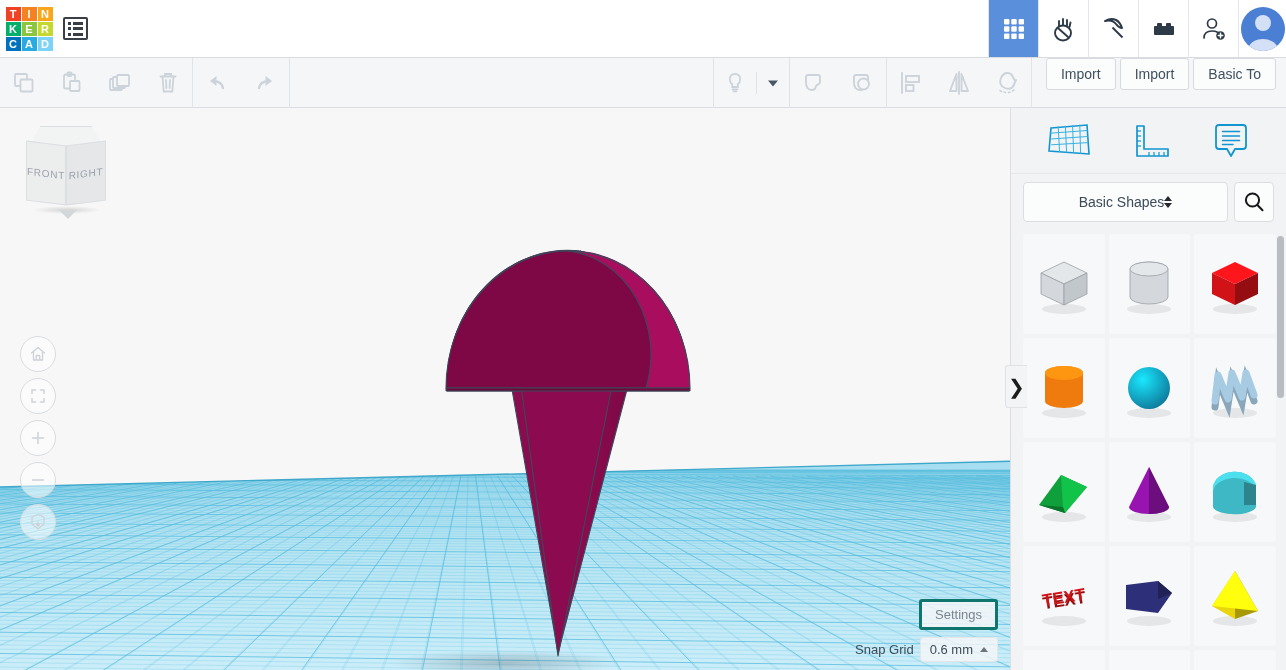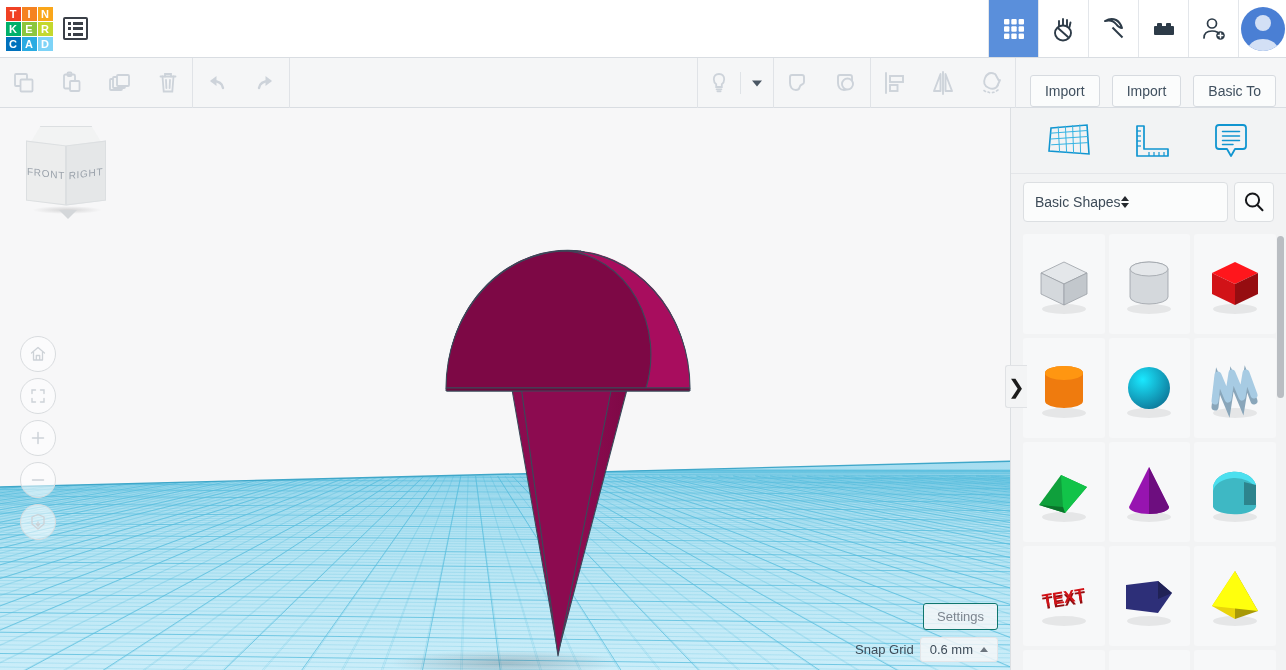--- a/index.html
+++ b/index.html
@@ -91,21 +91,21 @@
   }
   .tgroup { display: flex; align-items: center; height: 50px; }
   .tbtn {
     width: 48px; height: 50px;
     display: flex; align-items: center; justify-content: center;
     cursor: pointer;
   }
   .tsep { width: 1px; height: 50px; background: #e0e3e7; }
   .tb-flex { flex: 1; }
   .actbtns {
-    display: flex; align-items: flex-end; gap: 12px;
+    display: flex; align-items: flex-start; gap: 4px;
     padding: 0 10px 0 14px;
   }
   .actbtn {
     border: 1px solid #d7dbe0; background: #fbfcfc;
     border-radius: 3px; padding: 7px 14px;
     font-size: 14px; color: #40505f; cursor: pointer;
     font-family: "Liberation Sans", sans-serif;
   }
 
   
@@ -153,21 +153,21 @@
   .navbtn {
     width: 36px; height: 36px; border-radius: 50%;
     border: 1px solid #d9dcdf; background: rgba(255,255,255,.55);
     display: flex; align-items: center; justify-content: center;
     margin-bottom: 6px; cursor: pointer;
   }
 
   
   .settings-btn {
     position: absolute; right: 12px; bottom: 40px;
-    background: rgba(247,247,248,.82); border: 1px solid #0f766e;
+    background: rgba(247,247,248,.82); border: 3px solid #0f766e;
     border-radius: 3px; padding: 5px 13px;
     font-size: 13px; color: #7c858f; cursor: pointer;
     font-family: "Liberation Sans", sans-serif;
   }
   .snaprow {
     position: absolute; right: 12px; bottom: 8px;
     display: flex; align-items: center; gap: 6px;
   }
   .snaplabel { font-size: 13px; color: #3d4b58; text-align: right; }
   .snapsel {
@@ -205,21 +205,21 @@
     border-bottom: 1px solid #e4e6e9;
   }
   .rp-icon { cursor: pointer; display: flex; align-items: center; justify-content: center; }
   .rp-search {
     height: 56px; display: flex; align-items: center; gap: 6px;
     padding: 0 12px;
   }
   .rp-select {
     flex: 1; height: 40px; background: #fbfcfc;
     border: 1px solid #dcdfe2; border-radius: 4px;
-    display: flex; align-items: center; justify-content: flex-start;
+    display: flex; align-items: center; justify-content: center;
     padding: 0 11px; font-size: 14px; color: #3d4b58; cursor: pointer;
   }
   .spin { display: flex; flex-direction: column; gap: 2px; }
   .spin-up {
     width: 0; height: 0; border-left: 4px solid transparent;
     border-right: 4px solid transparent; border-bottom: 5px solid #25292e;
   }
   .spin-dn {
     width: 0; height: 0; border-left: 4px solid transparent;
     border-right: 4px solid transparent; border-top: 5px solid #25292e;

